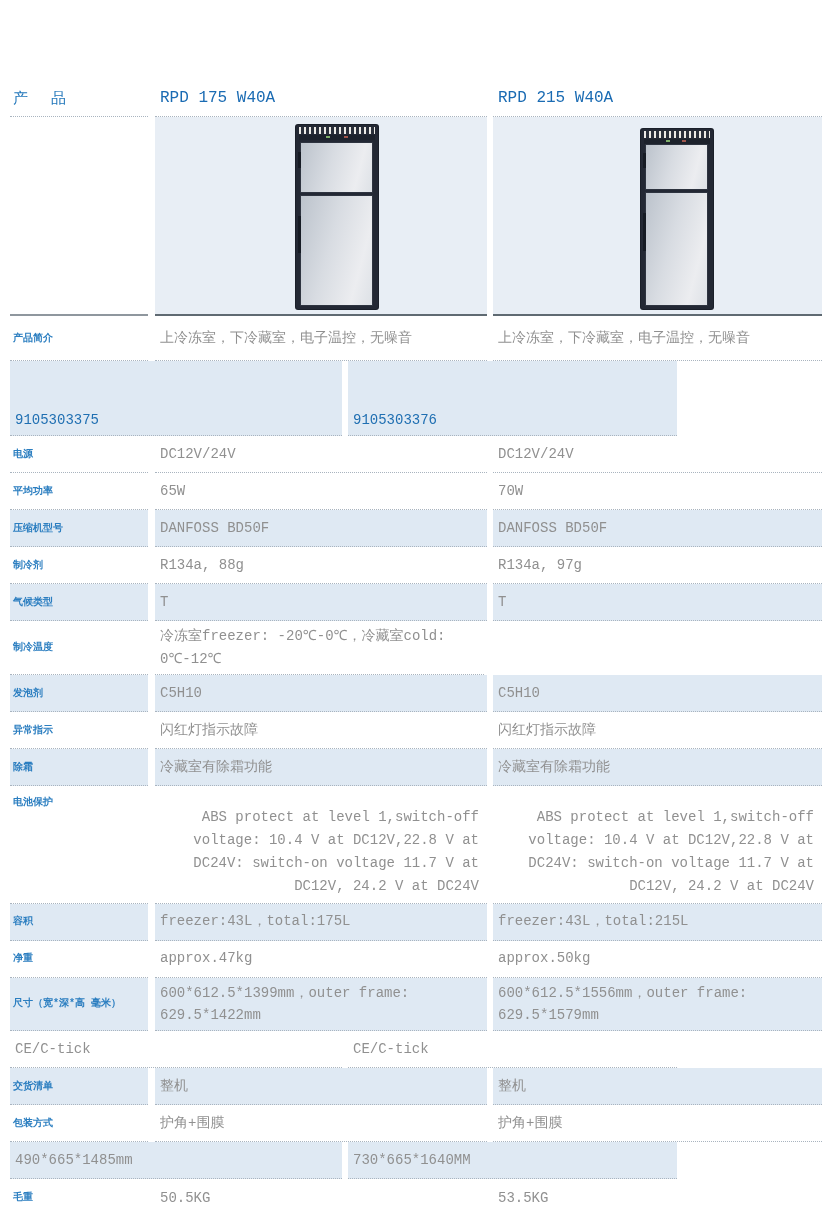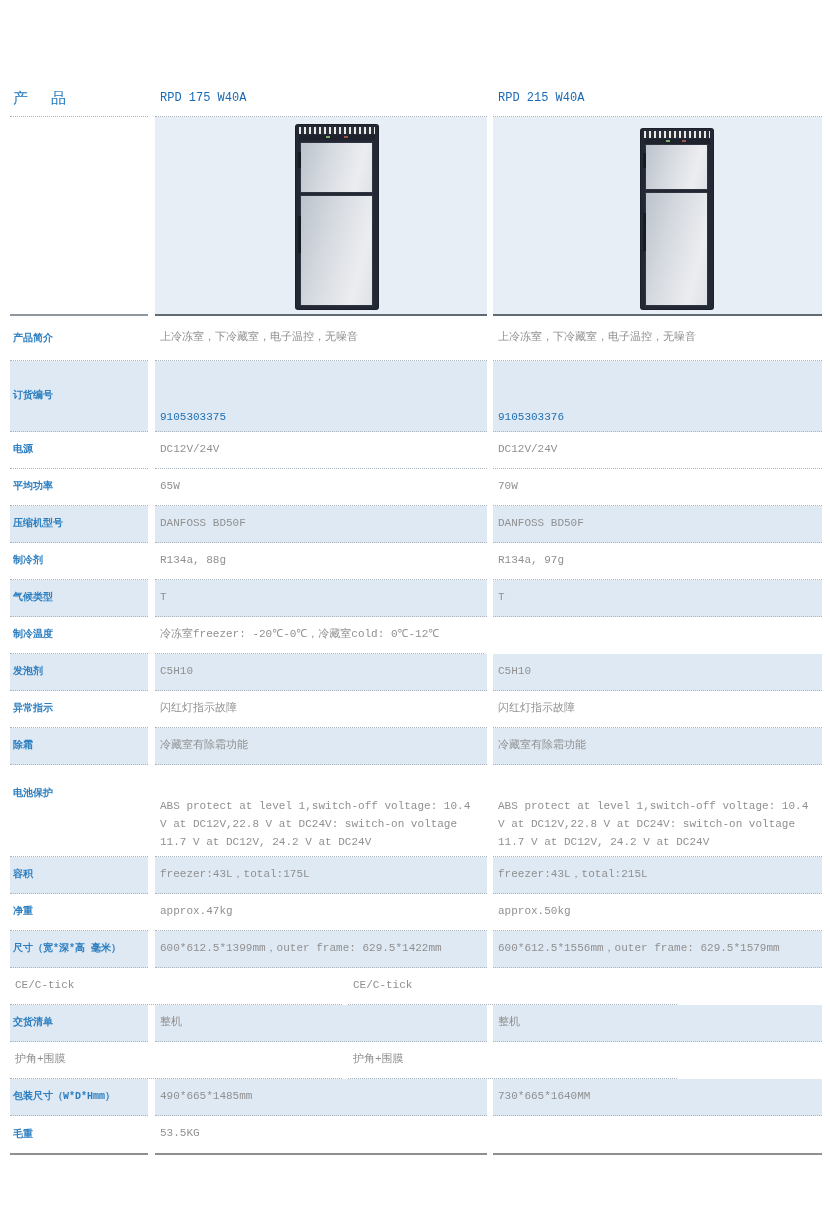--- a/index.html
+++ b/index.html
@@ -12,21 +12,21 @@
   .row { display:flex; }
   .cell { box-sizing:border-box; }
   .c-label { width:138px; margin-right:7px; }
   .c-v1   { width:332px; margin-right:6px; }
   .c-v2   { width:329px; }
 
   
   .header-row { height:37px; align-items:center; }
   .header-row .cell { height:100%; display:flex; align-items:center; border-bottom:1px dotted #a9b4bf; }
   .prod-label { color:#2277bb; font-size:15px; letter-spacing:7px; padding-left:3px; }
-  .prod-title { color:#1a6bb3; font-size:12px; padding-left:5px; }
+  .prod-title { color:#1a6bb3; font-size:16px; padding-left:5px; }
 
   
   .image-row { height:199px; }
   .image-row .c-label { border-bottom:2px solid #8f979e; background:#ffffff; }
   .img-cell { background:#e8eef5; border-bottom:2px solid #5f6a72;
               display:flex; justify-content:center; align-items:flex-end; padding-bottom:5px; }
 
   
   .fridge { position:relative; background:#232834; border-radius:2px; box-shadow:0 0 0 1px #1a1f29; }
   .fridge-a { width:82px; height:184px; transform:translateX(16px); }
@@ -44,26 +44,26 @@
   .fridge-a .door.main    { top:70px; height:109px; }
   .fridge-b .door.freezer { top:15px; height:44px; }
   .fridge-b .door.main    { top:63px; height:112px; }
 
   
   .spec-row { min-height:37px; }
   .spec-row:first-child { min-height:45px; }
   .spec-row .cell { display:flex; align-items:center; border-bottom:1px dotted #a9b4bf; }
   .spec-row.alt .cell { background:#dfe9f3; }
   .lbl { color:#2b7ec0; font-size:10px; font-weight:bold; padding:4px 2px 4px 3px; line-height:1.5; }
-  .val { color:#909090; font-size:11px; padding:4px 8px 4px 5px; line-height:1.6; }
+  .val { color:#909090; font-size:14px; padding:4px 8px 4px 5px; line-height:1.6; }
   .spec-row.em .val { color:#1f6fb2;margin-top:44px; }
-  .spec-row.tall { min-height:80px;margin-top:12px; }
+  .spec-row.tall { min-height:80px; }
   .spec-row.tall .cell { align-items:flex-start; }
   .spec-row.tall .lbl { padding-top:9px; }
-  .spec-row.tall .val { padding-top:20px; line-height:1.65; }
+  .spec-row.tall .val { padding-top:20px; line-height:1.65;text-align:right; }
   .spec-row:last-child .cell { border-bottom:none; }
 
   
   .bottom-rule .cell { height:0; border-top:2px solid #8f8f8f; }
 </style>
 </head>
 <body>
 
 <div class="page">
   <div class="table">
@@ -105,23 +105,20 @@
           </div>
     <div class="cell c-v1">
             <span class="val v1">上冷冻室，下冷藏室，电子温控，无噪音</span>
           </div>
     <div class="cell c-v2">
             <span class="val v2">上冷冻室，下冷藏室，电子温控，无噪音</span>
           </div>
   </div>
 
   <div class="row spec-row alt em">
-    <div class="cell c-label">
-            <span class="lbl">订货编号</span>
-          </div>
     <div class="cell c-v1">
             <span class="val v1">9105303375</span>
           </div>
     <div class="cell c-v2">
             <span class="val v2">9105303376</span>
           </div>
   </div>
 
   <div class="row spec-row">
     <div class="cell c-label">
@@ -292,43 +289,46 @@
           </div>
     <div class="cell c-v1">
             <span class="val v1">整机</span>
           </div>
     <div class="cell c-v2">
             <span class="val v2">整机</span>
           </div>
   </div>
 
   <div class="row spec-row">
+    <div class="cell c-label">
+            <span class="lbl">包装方式</span>
+          </div>
     <div class="cell c-v1">
             <span class="val v1">护角+围膜</span>
           </div>
     <div class="cell c-v2">
             <span class="val v2">护角+围膜</span>
           </div>
   </div>
 
   <div class="row spec-row alt">
-    <div class="cell c-label">
-            <span class="lbl">包装尺寸（W*D*Hmm）</span>
-          </div>
     <div class="cell c-v1">
             <span class="val v1">490*665*1485mm</span>
           </div>
     <div class="cell c-v2">
             <span class="val v2">730*665*1640MM</span>
           </div>
   </div>
 
   <div class="row spec-row">
     <div class="cell c-label">
             <span class="lbl">毛重</span>
+          </div>
+    <div class="cell c-v1">
+            <span class="val v1">50.5KG</span>
           </div>
     <div class="cell c-v2">
             <span class="val v2">53.5KG</span>
           </div>
   </div>
 </div>
 
     <div class="row bottom-rule">
       <div class="cell c-label"></div>
       <div class="cell c-v1"></div>

